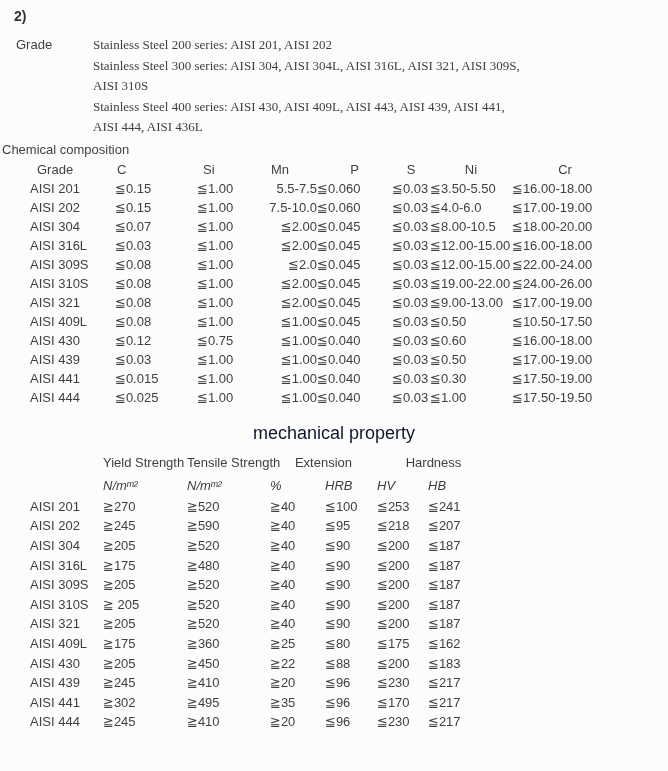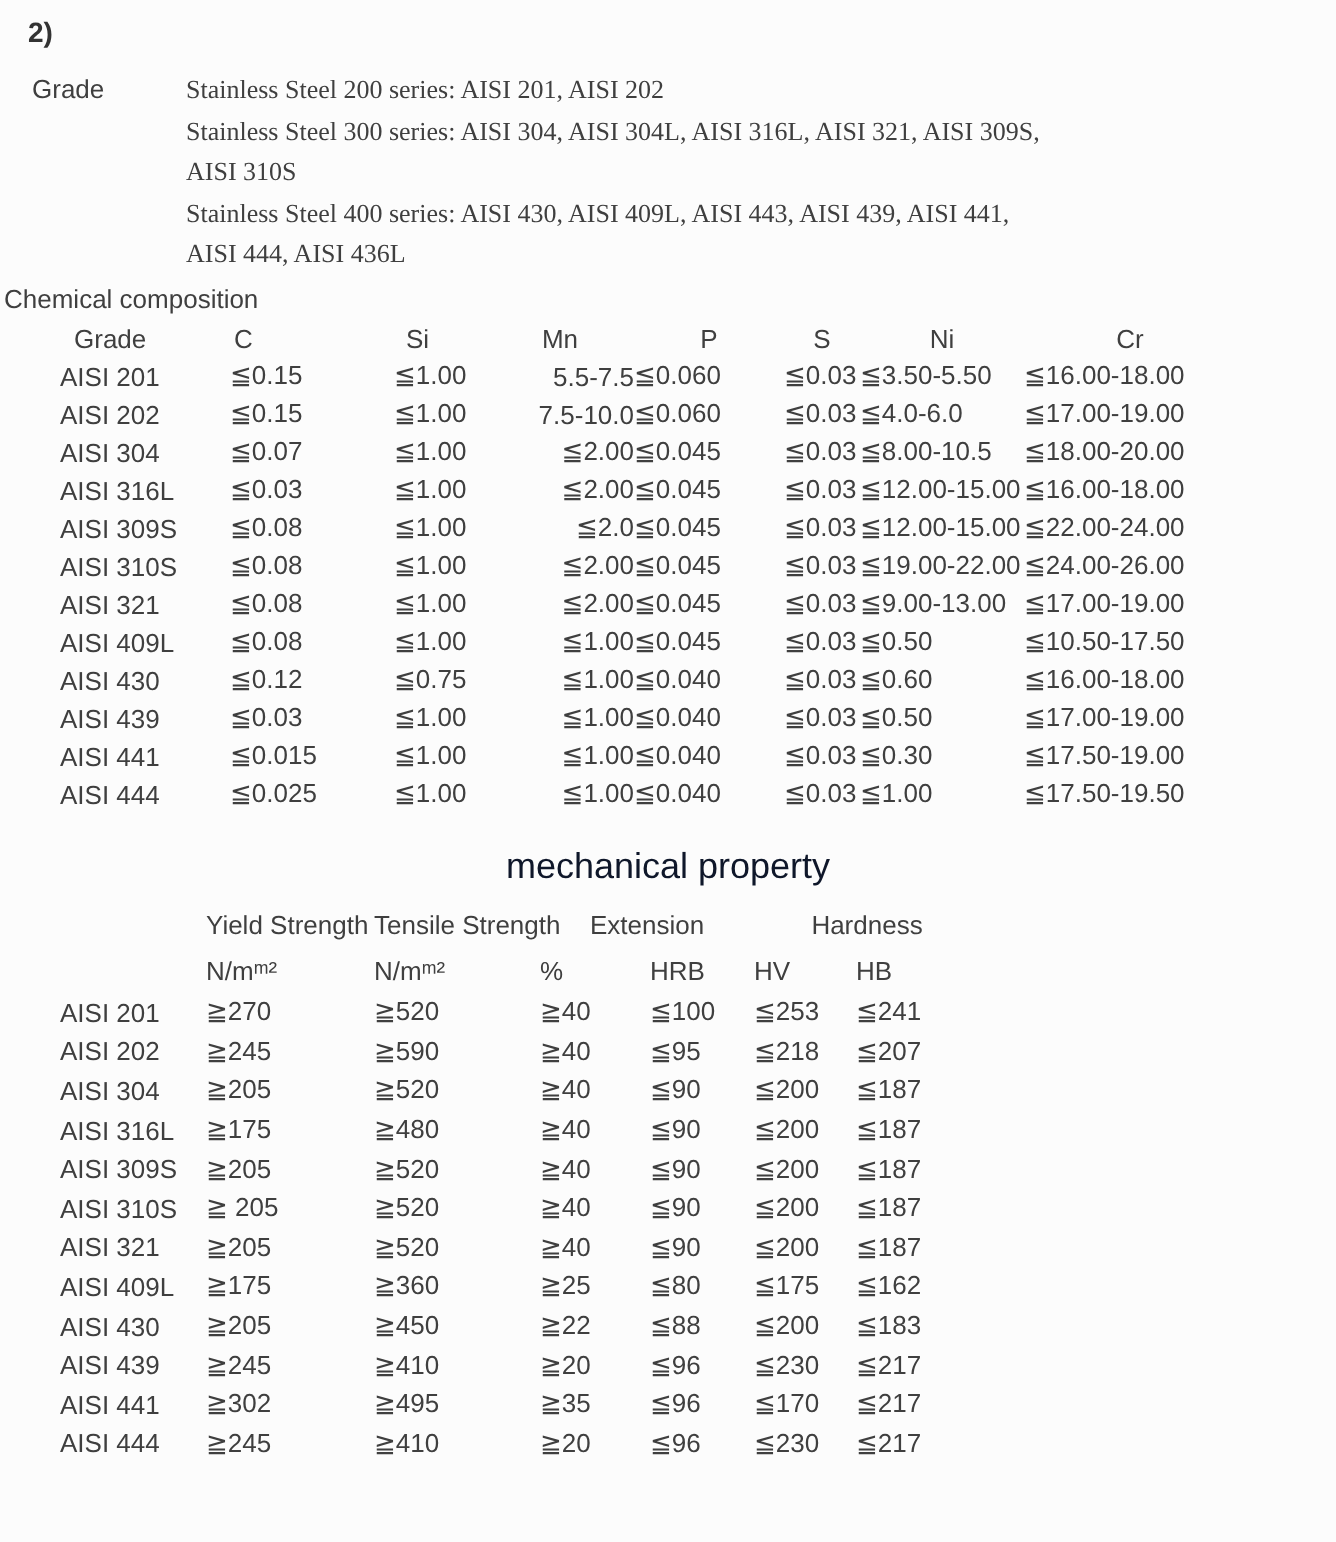--- a/index.html
+++ b/index.html
@@ -54,21 +54,21 @@
   #mech-table col.m-tensile{width:83px;}
   #mech-table col.m-pct{width:55px;}
   #mech-table col.m-hrb{width:52px;}
   #mech-table col.m-hv{width:51px;}
   #mech-table col.m-hb{width:62px;}
   #mech-table thead tr.group-row{height:22px;}
   #mech-table thead tr.unit-row{height:23px;}
   #mech-table tbody tr{height:19.6px;}
   #mech-table th.al{text-align:left;}
   #mech-table th.ac{text-align:center;margin-left:16px;}
-  #mech-table .unit-row th{text-align:left;}
+  #mech-table .unit-row th{text-align:left;font-style:italic;}
   #mech-body td{text-align:left;}
   #mech-body td:nth-child(1){padding-left:4px;}
 </style>
 </head>
 <body style="background: rgb(252, 252, 252); color: rgb(63, 63, 63);">
 
 <div class="page">
 
   <div class="section-num">2)</div>
 

